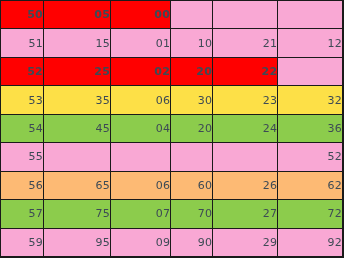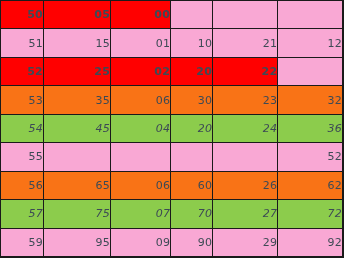--- a/index.html
+++ b/index.html
@@ -37,23 +37,23 @@
     padding: 0;
     color: #3d4a55;
     letter-spacing: 0.3px;
   }
   td.fill-red {
     background: #ff0000;
     color: #ffffff;
     font-weight: bold;
   }
   td.fill-cream   { background: #f9a8d4; }
-  td.fill-orange  { background: #f97316; }
-  td.fill-ltgreen { background: #8ccc4c; font-style: italic; }
-  td.fill-yellow  { background: #f97316; }
+  td.fill-orange  { background: #fde047; }
+  td.fill-ltgreen { background: #8ccc4c; }
+  td.fill-yellow  { background: #fdba74; }
   td.fill-dkgreen {
     background: #00b050;
     color: #ffffff;
   }
 </style>
 </head>
 <body>
 
 <table id="grid-table">
   <colgroup>

